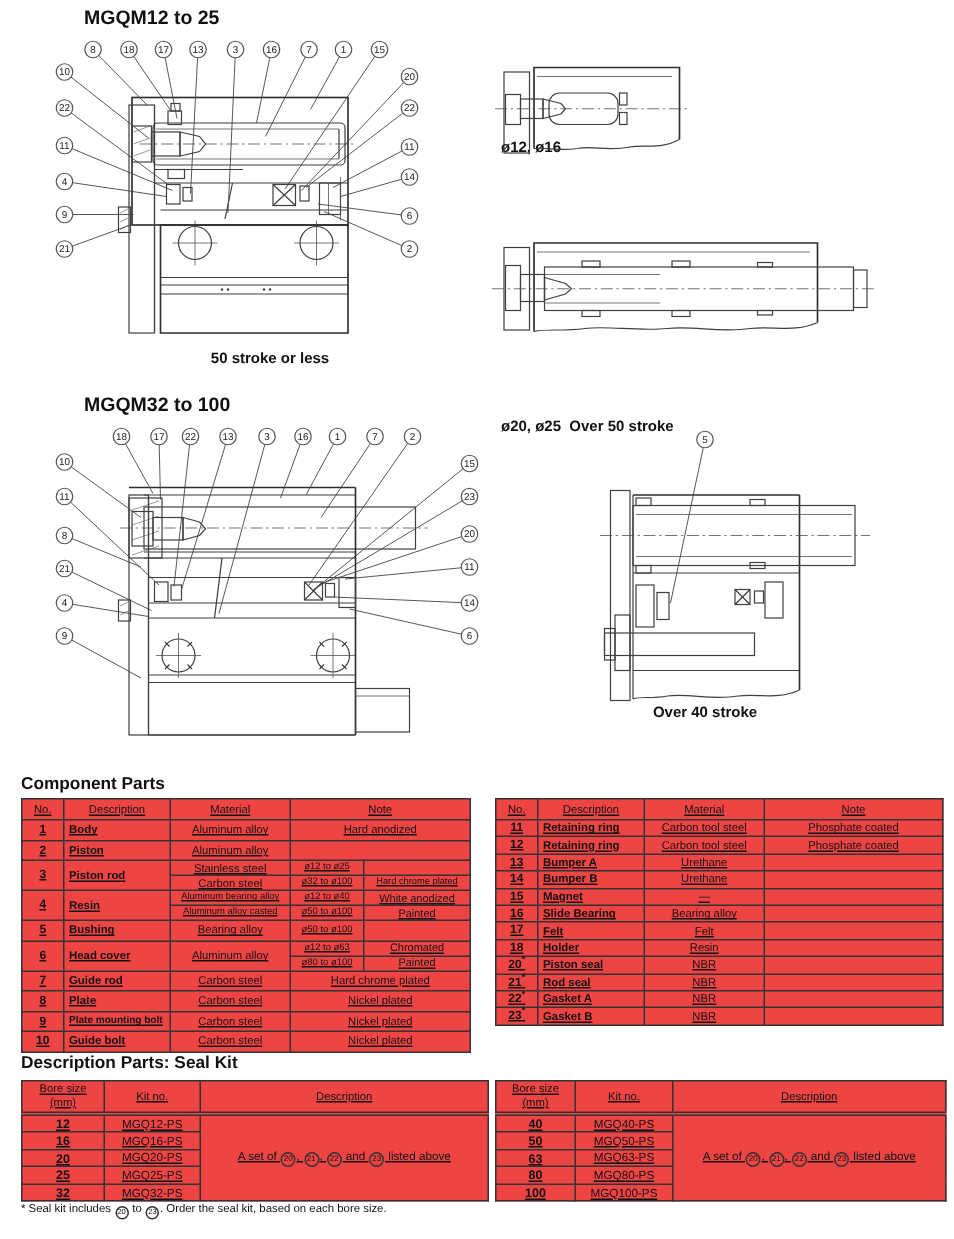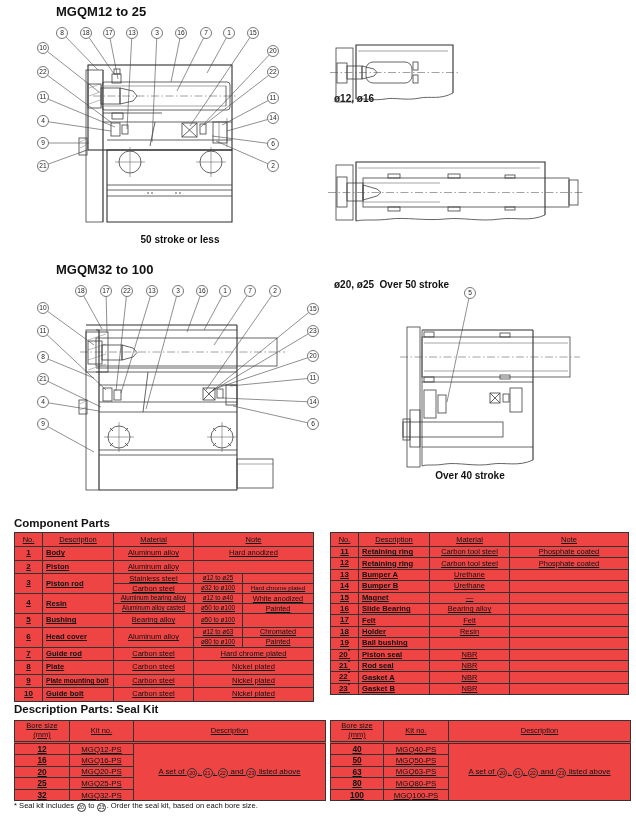--- a/index.html
+++ b/index.html
@@ -528,26 +528,20 @@
           <td class="mat">Felt</td>
           <td class="note"></td>
         </tr>
         <tr class="rr">
           <td class="no">18</td>
           <td class="desc">Holder</td>
           <td class="mat">Resin</td>
           <td class="note"></td>
         </tr>
         <tr class="rr">
-          <td class="no">19</td>
-          <td class="desc">Ball bushing</td>
-          <td class="mat"></td>
-          <td class="note"></td>
-        </tr>
-        <tr class="rr">
           <td class="no">20<span class="star">*</span></td>
           <td class="desc">Piston seal</td>
           <td class="mat">NBR</td>
           <td class="note"></td>
         </tr>
         <tr class="rr">
           <td class="no">21<span class="star">*</span></td>
           <td class="desc">Rod seal</td>
           <td class="mat">NBR</td>
           <td class="note"></td>

